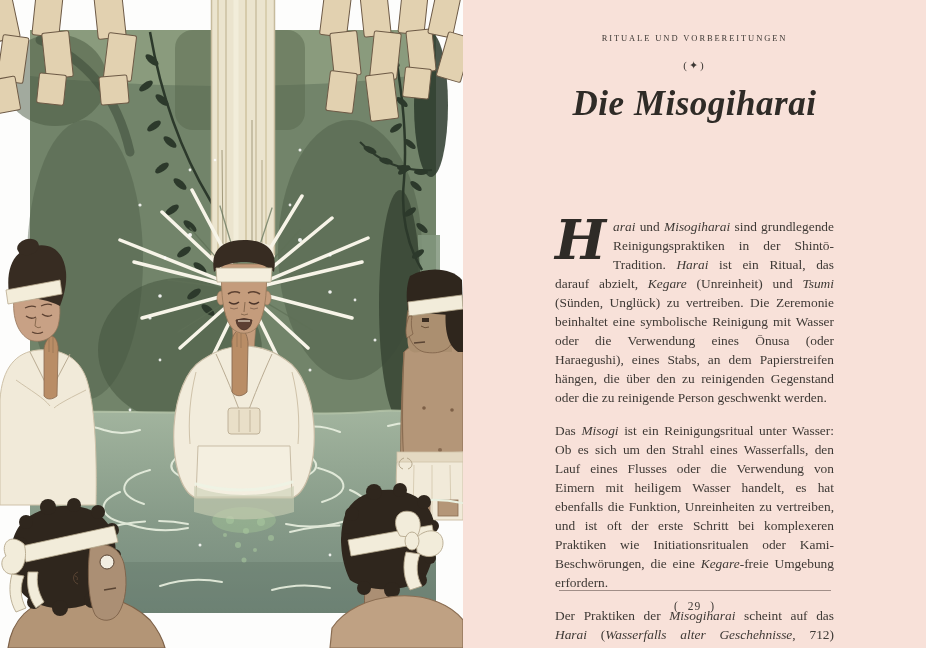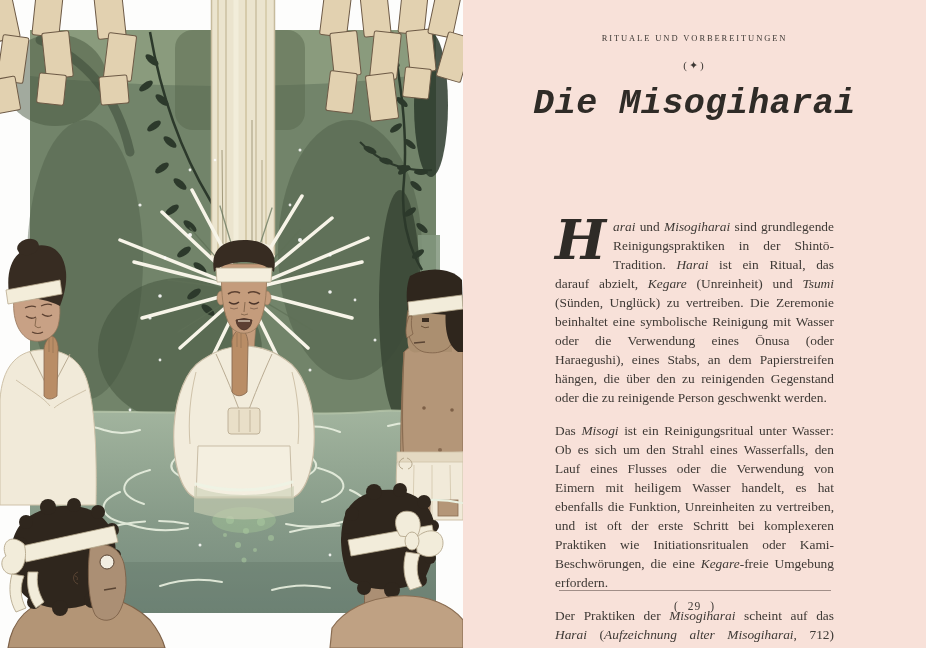--- a/index.html
+++ b/index.html
@@ -20,21 +20,21 @@
     font-size:8.5px;letter-spacing:1.9px;font-weight:400;
     color:var(--text-color,#45403b);
   }
   .ornament{
     margin-top:16px;text-align:center;
     font-size:11px;letter-spacing:2px;
     color:var(--text-color,#45403b);
   }
   .title{
     margin:12px 0 0 0;text-align:center;
-    font-family:Liberation Mono, monospace;font-style:italic;font-weight:700;
+    font-family:Liberation Serif, serif;font-style:italic;font-weight:700;
     font-size:35px;letter-spacing:.5px;
     color:#2f2b27;
   }
   .body-col{
     width:279px;margin:93px auto 0 auto;
     text-align:justify;
     font-size:13.4px;line-height:19px;
     color:var(--text-color,#3e3935);
   }
   .body-col p{margin:0 0 14px 0;}
@@ -390,21 +390,21 @@
   </section>
 
   <section class="page right">
     <header class="kicker">RITUALE UND VORBEREITUNGEN</header>
     <div class="ornament">(✦)</div>
     <h1 class="title">Die Misogiharai</h1>
 
     <article class="body-col">
       <p><span class="dropcap">H</span><span><i>arai</i><span> und </span><i>Misogiharai</i><span> sind grundlegende Reinigungspraktiken in der Shintō-Tradition. </span><i>Harai</i><span> ist ein Ritual, das darauf abzielt, </span><i>Kegare</i><span> (Unreinheit) und </span><i>Tsumi</i><span> (Sünden, Unglück) zu vertreiben. Die Zeremonie beinhaltet eine symbolische Reinigung mit Wasser oder die Verwendung eines Ōnusa (oder Haraegushi), eines Stabs, an dem Papierstreifen hängen, die über den zu reinigenden Gegenstand oder die zu reinigende Person geschwenkt werden.</span></span></p>
       <p><span><span>Das </span><i>Misogi</i><span> ist ein Reinigungsritual unter Wasser: Ob es sich um den Strahl eines Wasserfalls, den Lauf eines Flusses oder die Verwendung von Eimern mit heiligem Wasser handelt, es hat ebenfalls die Funktion, Unreinheiten zu vertreiben, und ist oft der erste Schritt bei komplexeren Praktiken wie Initiationsritualen oder Kami-Beschwörungen, die eine </span><i>Kegare</i><span>-freie Umgebung erfordern.</span></span></p>
-      <p><span><span>Der Praktiken der </span><i>Misogiharai</i><span> scheint auf das </span><i>Harai</i><span> (</span><i>Aufzeichnung alter Misogiharai</i><span>, 712) zurückzugehen, und obwohl sie oft Teil von komplexeren Ritualen sind, gibt es Beispiele für bestimmte Zeremonien wie </span></span></p>
+      <p><span><span>Der Praktiken der </span><i>Misogiharai</i><span> scheint auf das </span><i>Harai</i><span> (</span><i>Wasserfalls alter Geschehnisse</i><span>, 712) zurückzugehen, und obwohl sie oft Teil von komplexeren Ritualen sind, gibt es Beispiele für bestimmte Zeremonien wie </span></span></p>
     </article>
 
     <footer class="folio">
       <div class="rule"></div>
       <div class="pagenum">
         <span>(</span>
         <span>29</span>
         <span>)</span>
       </div>
     </footer>

